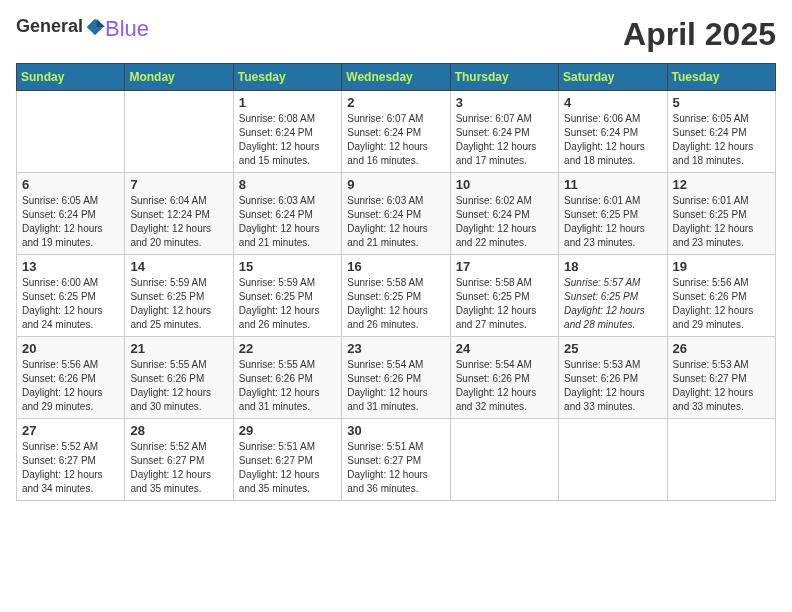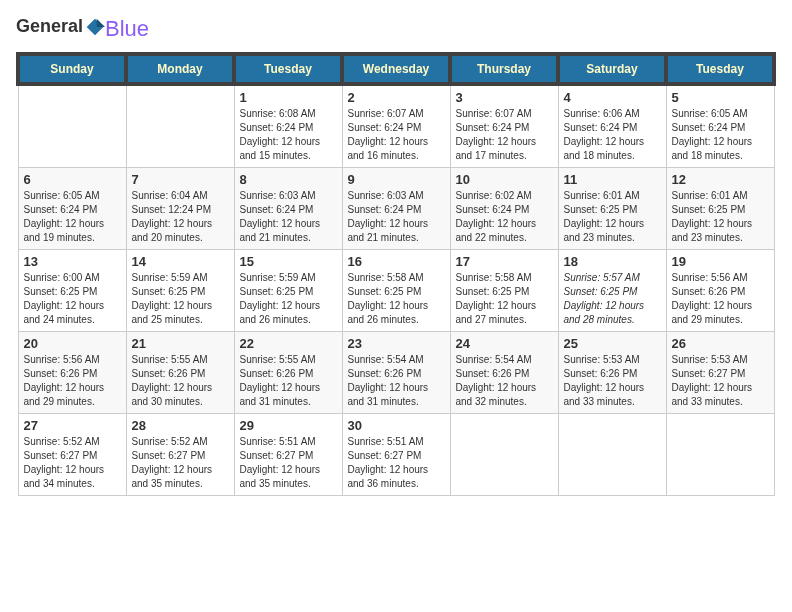--- a/index.html
+++ b/index.html
@@ -51,26 +51,26 @@
       font-size: 15px;
       color: #555;
     }
     .calendar {
       width: 100%;
       border-collapse: collapse;
       font-size: 11px;
     }
     .calendar th {
       background: #2471a3;
-      color: #fef9c3;
+      color: #bef264;
       padding: 6px 4px;
-      text-align: center;
+      text-align: left;
       font-size: 12px;
       font-weight: bold;
-      border: 4px solid #404040;
+      border: 1px solid #404040;
     }
     .calendar td {
       border: 1px solid #ccc;
       vertical-align: top;
       padding: 4px 5px;
       height: 82px;
       width: 108px;
       background: #fff;
     }
     .calendar tr:nth-child(even) td {
@@ -99,20 +99,21 @@
     <div class="logo-text">
       <span class="logo-general">General</span>
       <svg class="logo-icon" viewBox="0 0 24 24">
         <polygon points="12,2 22,12 12,22 2,12" fill="#2471a3"></polygon>
         <polygon points="14,2 24,12 14,12" fill="#1a5276"></polygon>
       </svg>
     </div>
     <span class="logo-blue">Blue</span>
   </div>
   <div class="title-section">
+    <div class="month-title">April 2025</div>
   </div>
 </div>
 
 <table class="calendar">
   <thead>
     <tr id="header-row">
     <th>Sunday</th>
         <th>Monday</th>
         <th>Tuesday</th>
         <th>Wednesday</th>

